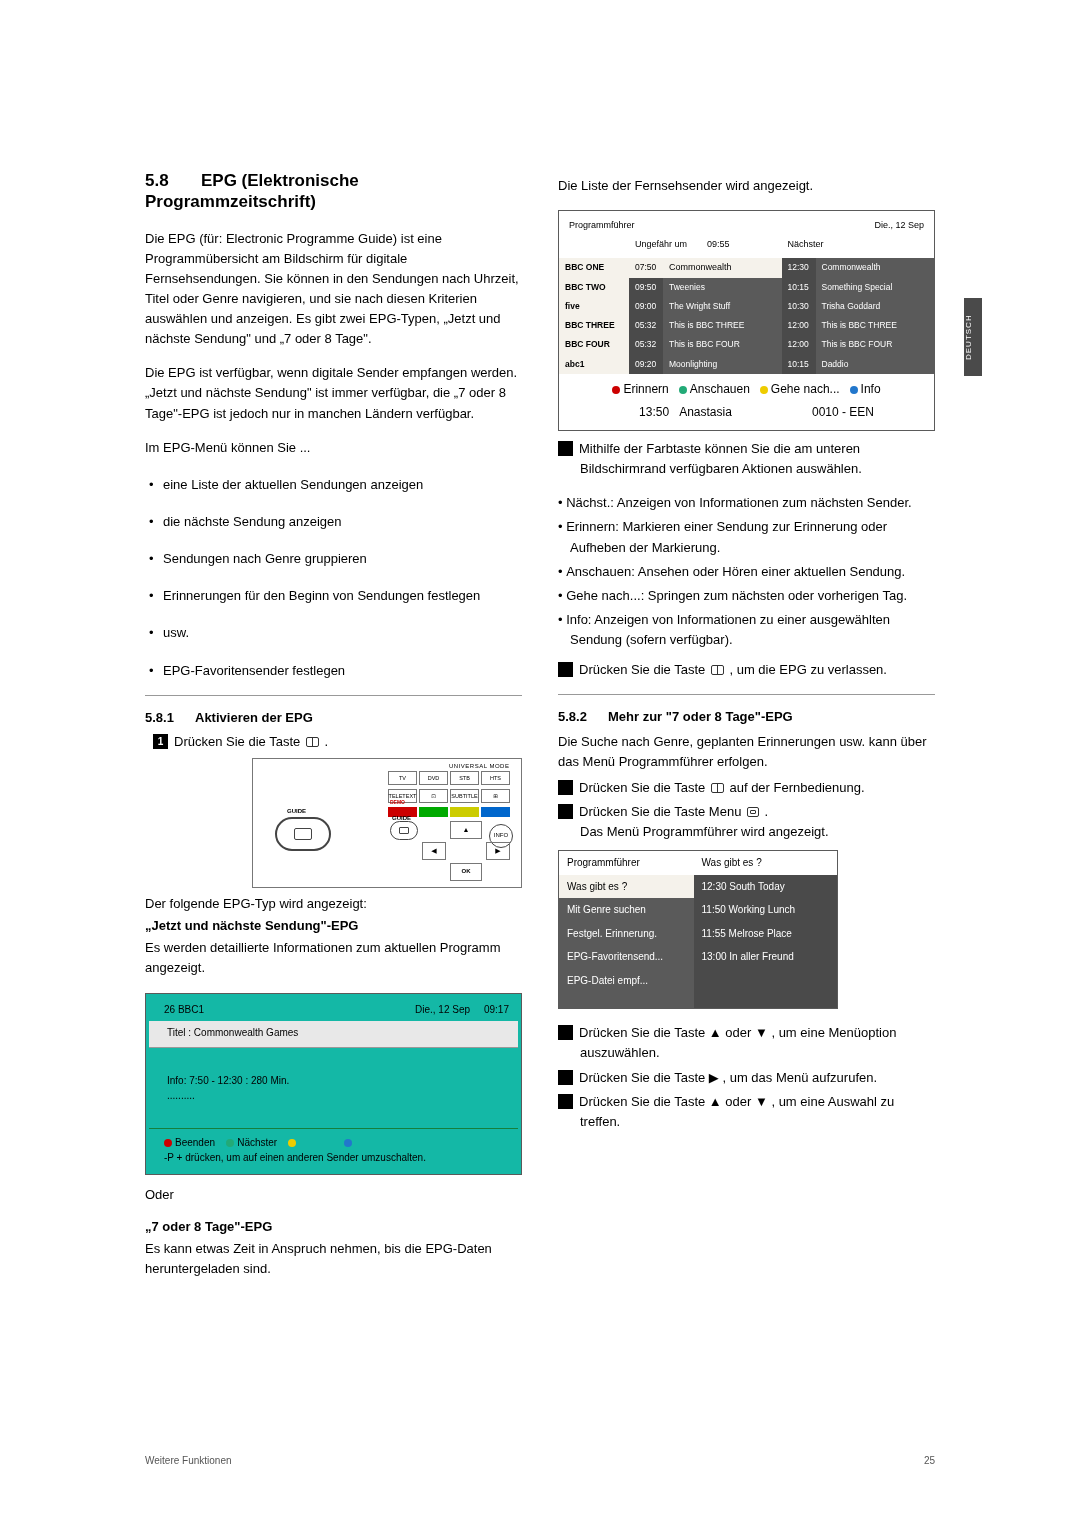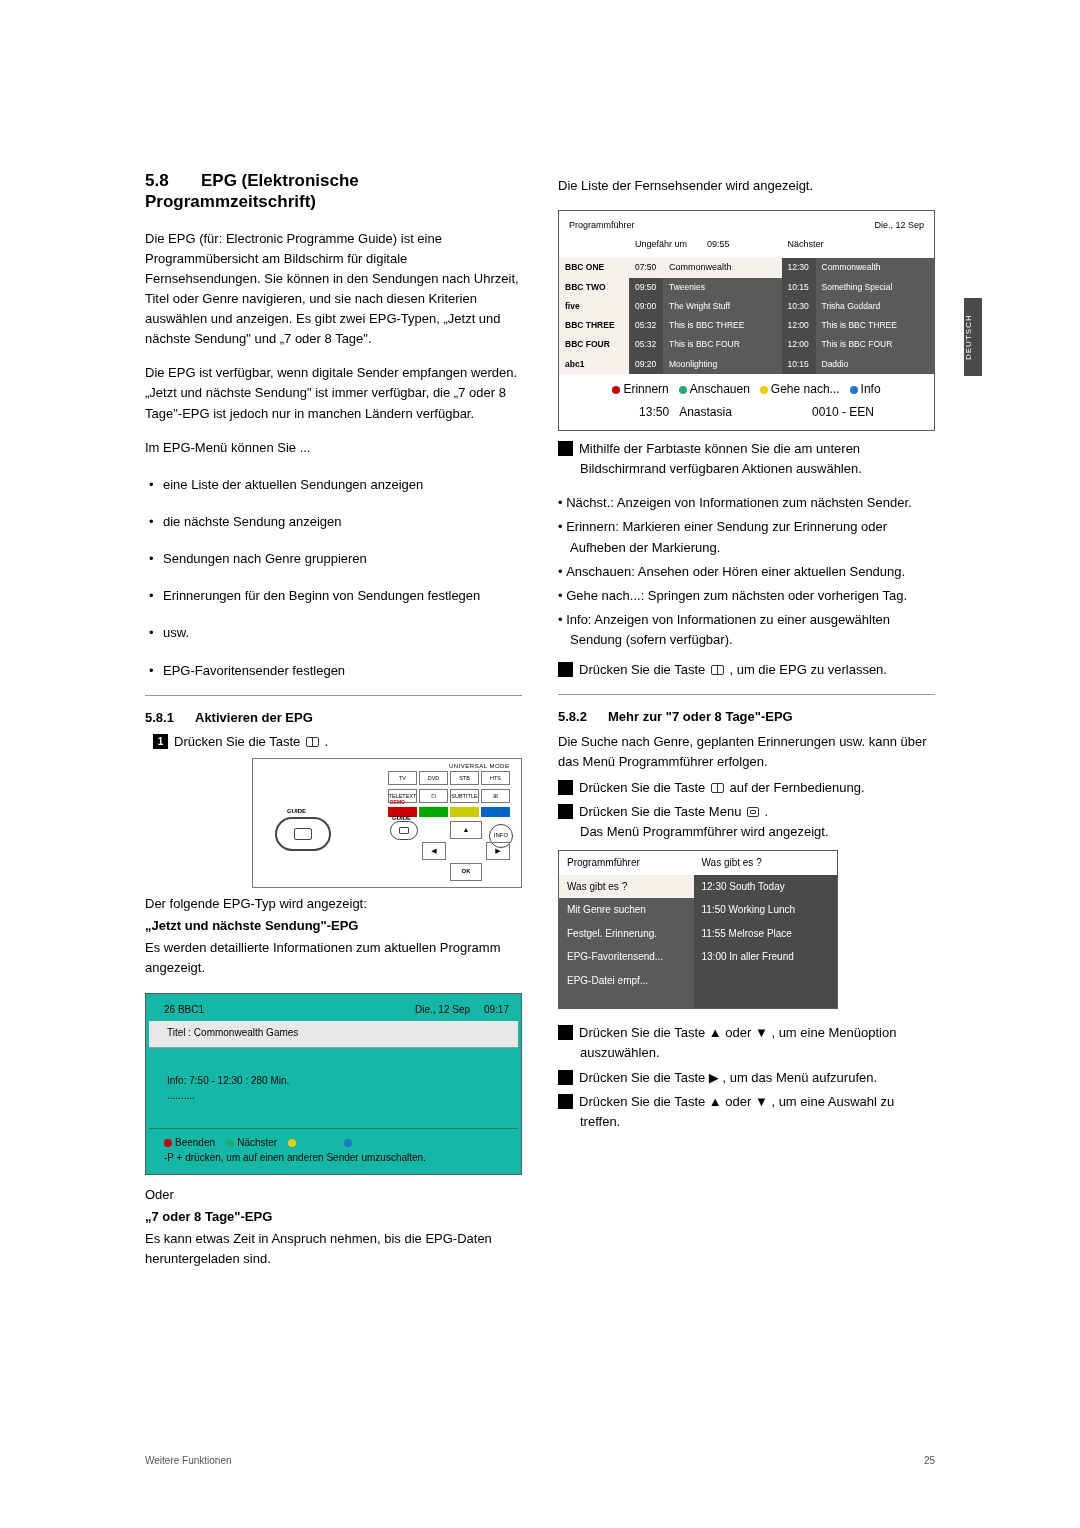--- a/index.html
+++ b/index.html
@@ -167,21 +167,21 @@
         </div>
         <div class="ftr">
           <span class="dot dred"></span><span>Beenden</span>&nbsp;&nbsp;&nbsp;
           <span class="dot dgrn"></span><span>Nächster</span>&nbsp;&nbsp;&nbsp;
           <span class="dot dyel"></span>&nbsp;&nbsp;&nbsp;&nbsp;&nbsp;&nbsp;&nbsp;&nbsp;&nbsp;&nbsp;&nbsp;&nbsp;&nbsp;&nbsp;&nbsp;
           <span class="dot dblu"></span><br>
           <span>-P + drücken, um auf einen anderen Sender umzuschalten.</span>
         </div>
       </div>
 
-      <p class="p" style="margin-bottom:2px;">Oder</p>
+      <p class="p" style="margin-bottom:12px;">Oder</p>
       <p class="p" style="margin-bottom:2px; font-weight:700;">„7 oder 8 Tage"-EPG</p>
       <p class="p">Es kann etwas Zeit in Anspruch nehmen, bis die EPG-Daten heruntergeladen sind.</p>
     </div>
 
     <div class="col">
       <p class="p" style="margin-top:6px;">Die Liste der Fernsehsender wird angezeigt.</p>
 
       <table class="epgtable">
         <tbody>
             <tr class="head">

